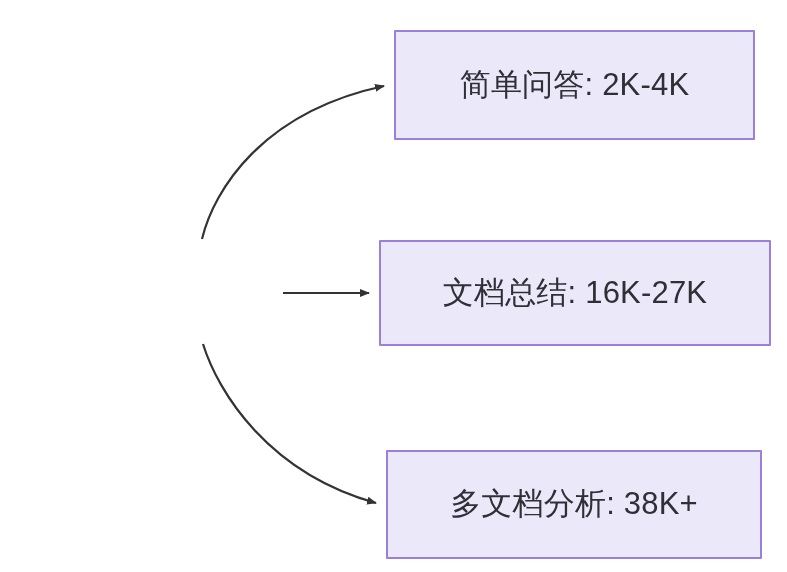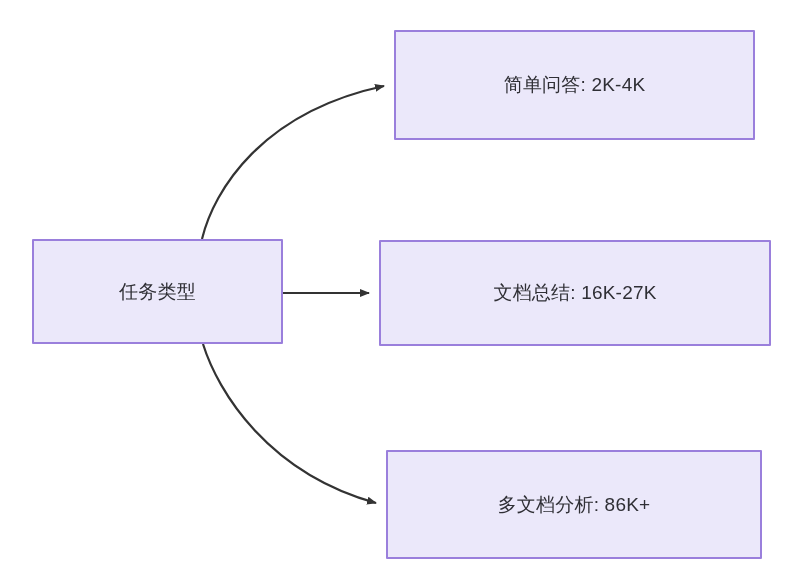--- a/index.html
+++ b/index.html
@@ -34,21 +34,21 @@
     background: #ebe8fa;
     border: 2px solid #9a7fdc;
     border-radius: 1px;
     display: flex;
     align-items: center;
     justify-content: center;
     text-align: center;
   }
   .node-label {
     color: #2f2f35;
-    font-size: 19px;
+    font-size: 31px;
     line-height: 1.25;
     letter-spacing: 0.2px;
     white-space: nowrap;
   }
   #node-root {
     left: 32px;
     top: 239px;
     width: 251px;
     height: 105px;
   }
@@ -83,29 +83,26 @@
       </marker>
     </defs>
 
     <path id="edge-root-task-1" d="M 202,239 C 214,190 262,112 384,86" fill="none" stroke="#333333" stroke-width="2.2" marker-end="url(#arrowhead)"></path>
 
     <path id="edge-root-task-2" d="M 283,293 L 369,293" fill="none" stroke="#333333" stroke-width="2.2" marker-end="url(#arrowhead)"></path>
 
     <path id="edge-root-task-3" d="M 203,344 C 218,392 268,473 376,503" fill="none" stroke="#333333" stroke-width="2.2" marker-end="url(#arrowhead)"></path>
   </svg>
 
-  <div class="node" id="node-root">
-    <span class="node-label">任务类型</span>
-  </div>
 
   <div class="node" id="node-task-1">
     <span class="node-label">简单问答: 2K-4K</span>
   </div>
 
   <div class="node" id="node-task-2">
     <span class="node-label">文档总结: 16K-27K</span>
   </div>
 
   <div class="node" id="node-task-3">
-    <span class="node-label">多文档分析: 86K+</span>
+    <span class="node-label">多文档分析: 38K+</span>
   </div>
 
 </div>
 
 </body></html>

